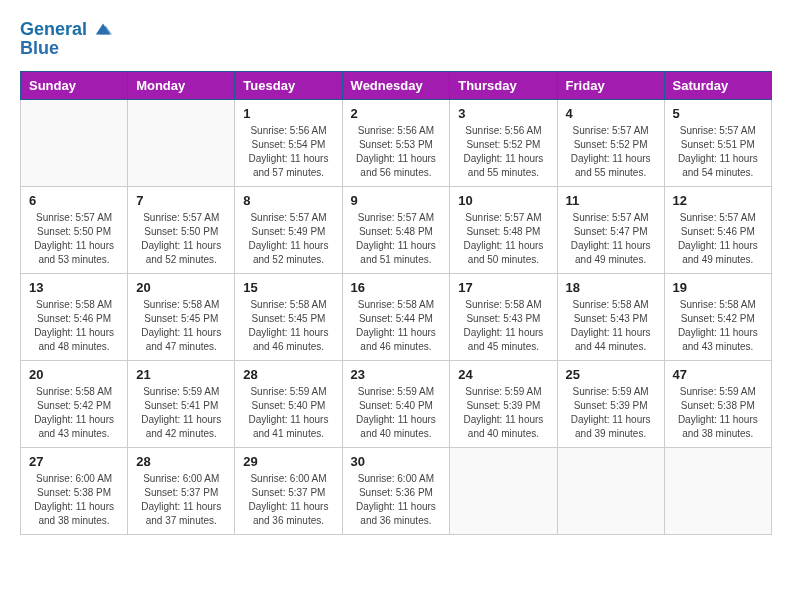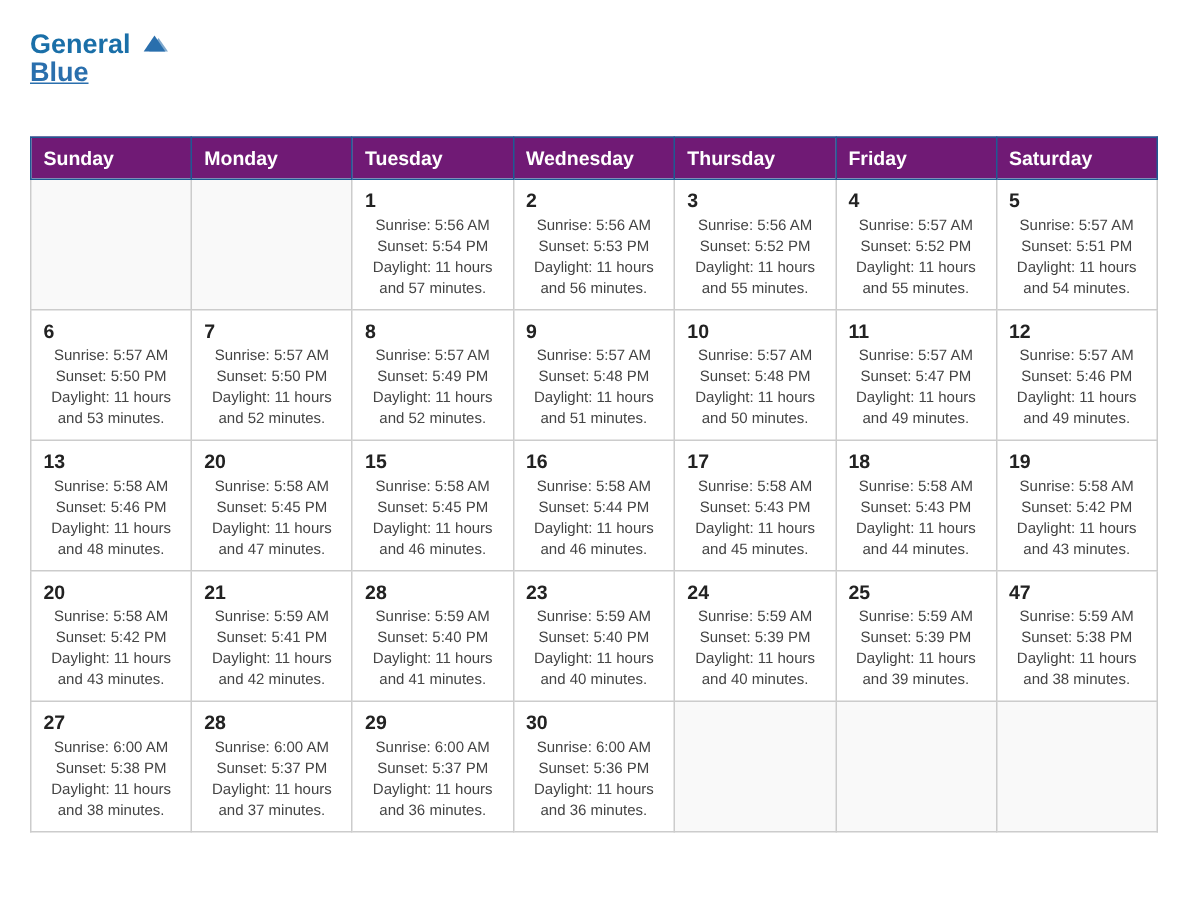--- a/index.html
+++ b/index.html
@@ -7,21 +7,21 @@
       font-family: Arial, sans-serif;
       background: #fff;
       width: 792px;
       min-height: 612px;
       padding: 20px;
     }
     .header {
       display: flex;
       justify-content: space-between;
       align-items: flex-start;
-      margin-bottom: 32px;
+      margin-bottom: 12px;
     }
     .logo {
       display: flex;
       align-items: center;
     }
     .logo-text {
       font-size: 18px;
       font-weight: bold;
       color: #333;
       line-height: 1.1;
@@ -46,21 +46,21 @@
     .subtitle {
       font-size: 14px;
       color: #555;
     }
     .calendar {
       width: 100%;
       border-collapse: collapse;
       border: 1px solid #ccc;
     }
     .calendar th {
-      background-color: #701a75;
+      background-color: #a21caf;
       color: #fff;
       text-align: left;
       padding: 6px 8px;
       font-size: 13px;
       font-weight: bold;
       border: 1px solid #1e5a93;
     }
     .calendar td {
       vertical-align: top;
       padding: 6px 8px;
@@ -95,21 +95,21 @@
     <div>
       <div style="display:flex;align-items:center;">
         <span class="logo-text">
           <span>General</span>
           <svg class="logo-icon" viewBox="0 0 20 20" style="display:inline-block;vertical-align:middle;">
             <polygon points="2,16 10,4 18,16" fill="#2a6fad"></polygon>
             <polygon points="6,16 13,6 20,16" fill="#2a6fad" opacity="0.6"></polygon>
           </svg>
         </span>
       </div>
-      <div style="font-size:18px;font-weight:bold;color:#2a6fad;margin-top:-2px;text-decoration:underline;">Blue</div>
+      <div style="font-size:18px;font-weight:bold;color:#2a6fad;margin-top:-2px;">Blue</div>
     </div>
   </div>
   <div class="title-block">
     <div class="month-title"></div>
     <div class="subtitle"></div>
   </div>
 </div>
 
 <table class="calendar">
   <thead>

